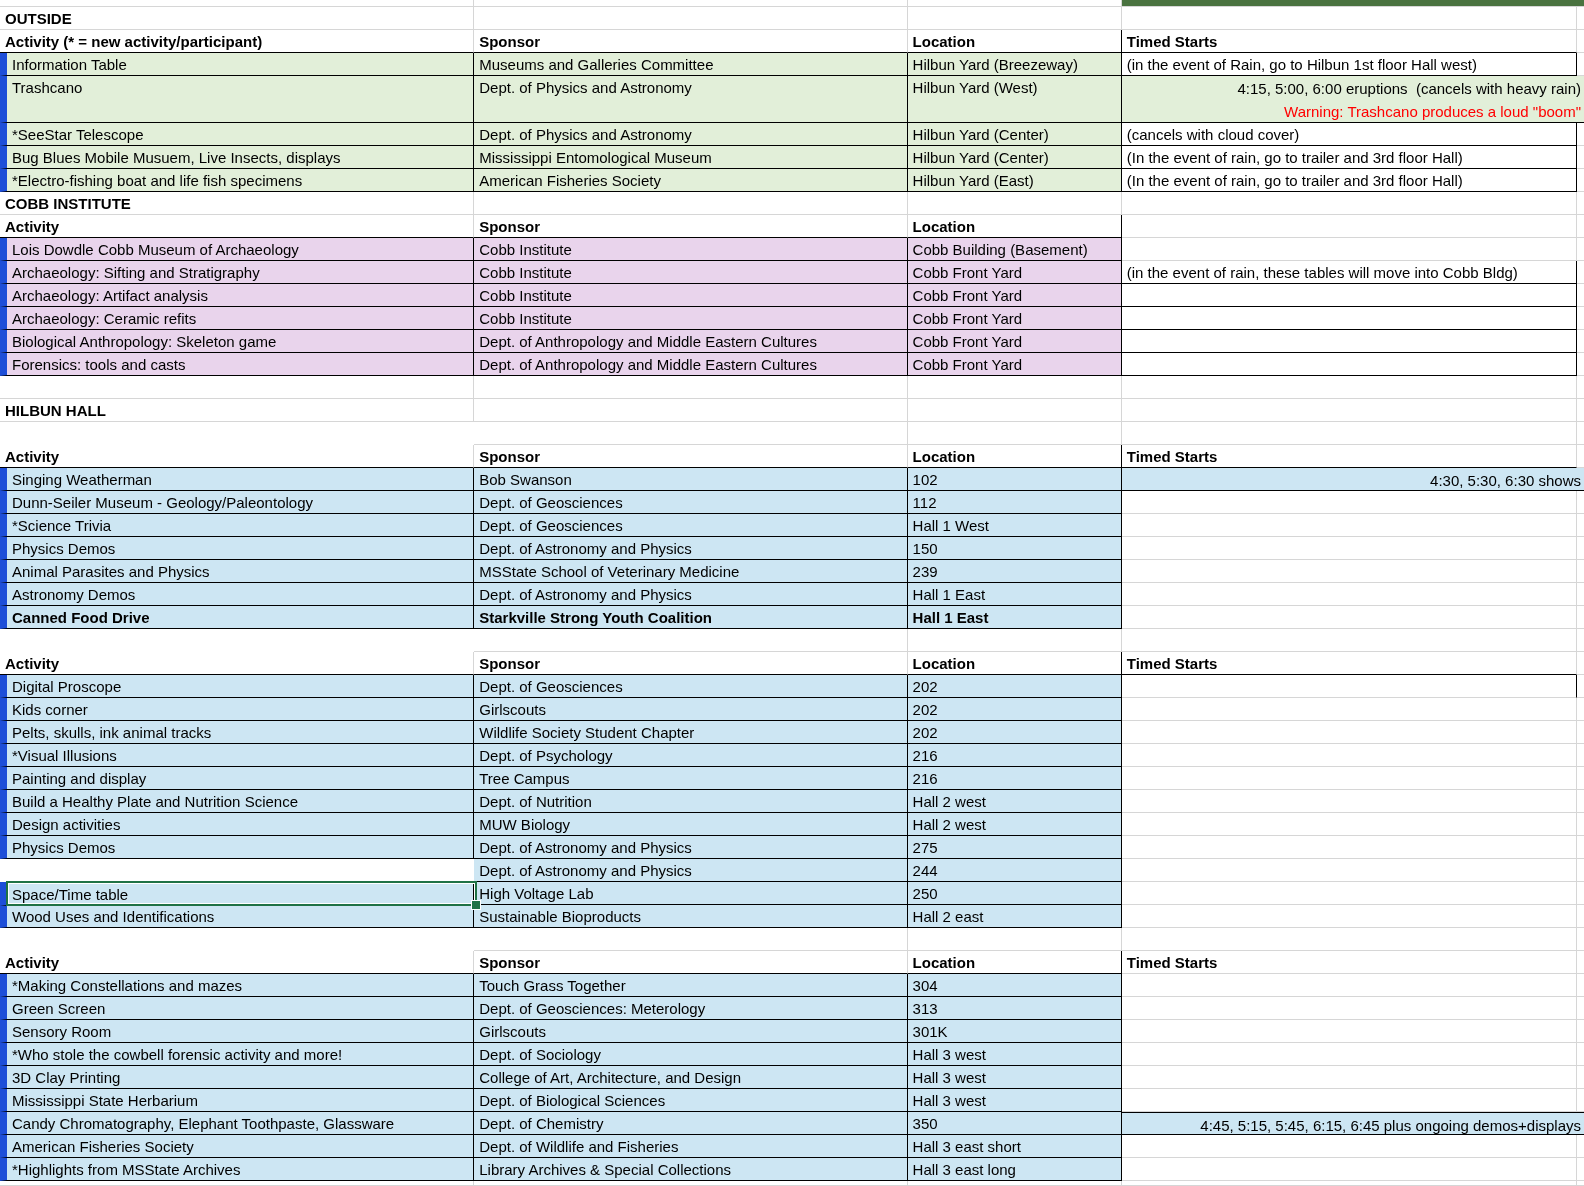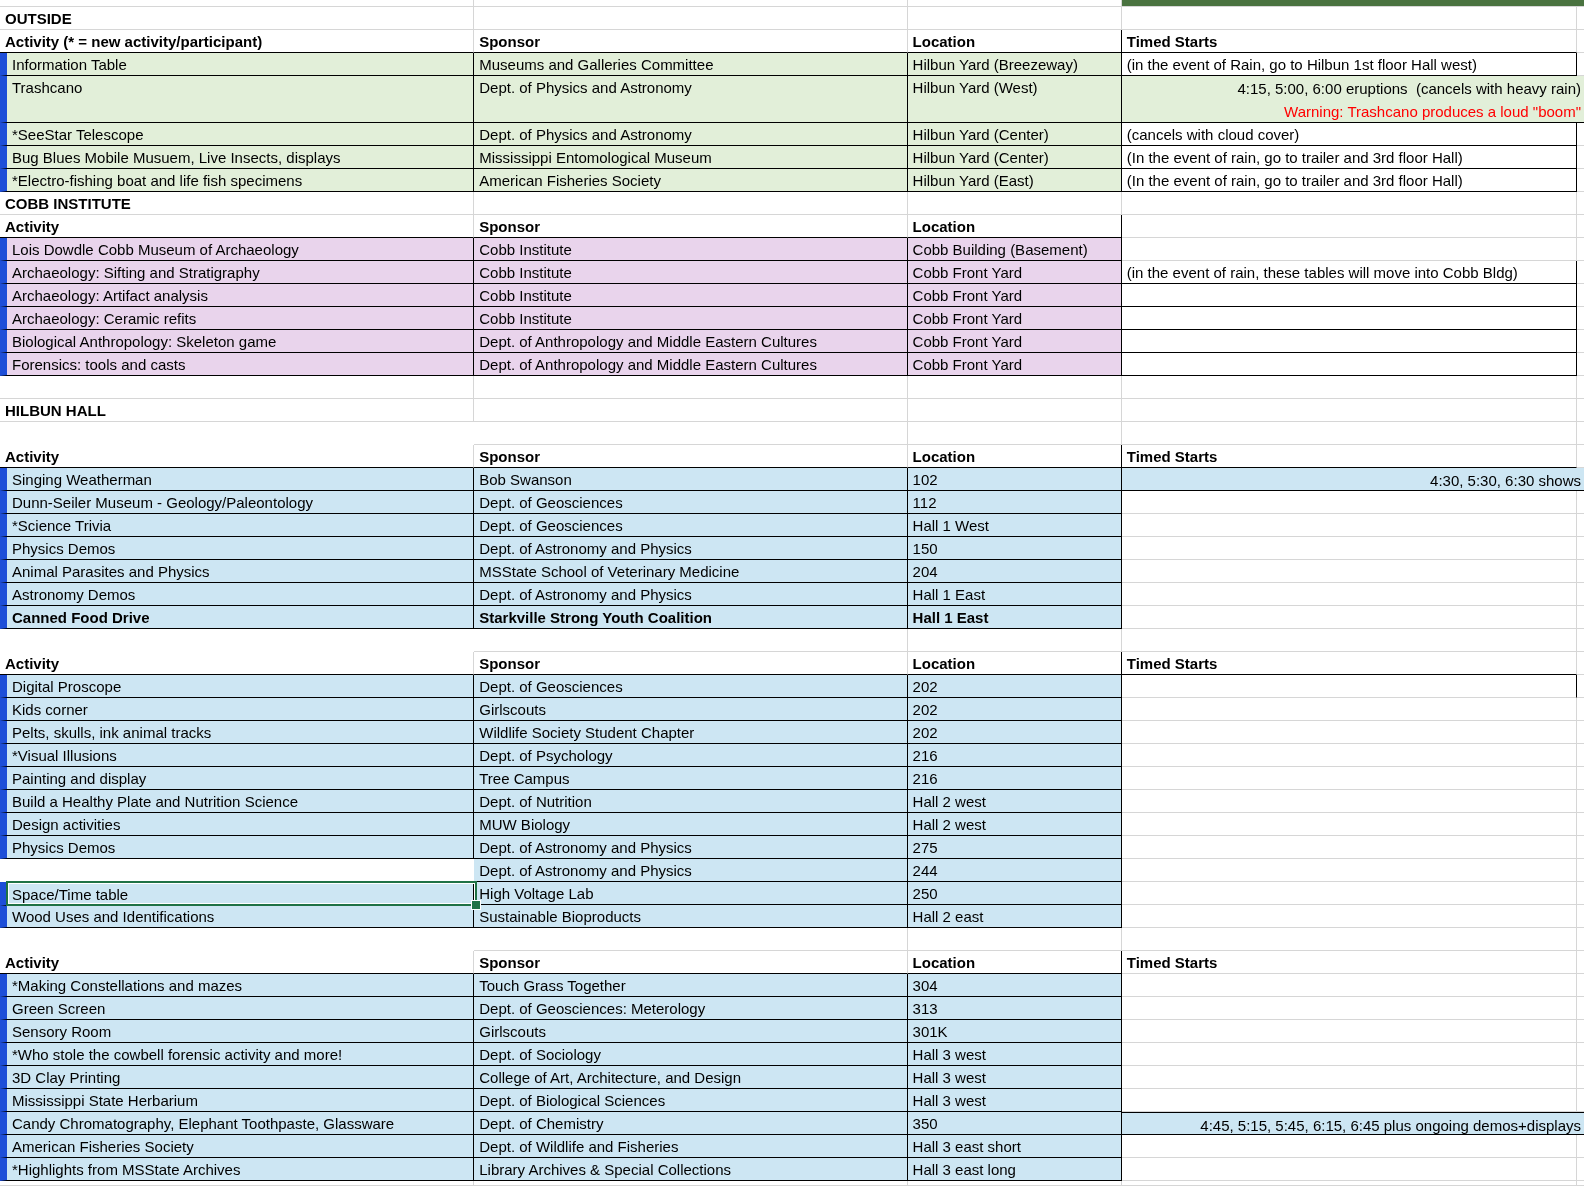--- a/index.html
+++ b/index.html
@@ -203,21 +203,21 @@
     <div class="row data">
       <div class="c ca kl kr kb fb">Physics Demos</div>
       <div class="c cb kr kb fb">Dept. of Astronomy and Physics</div>
       <div class="c cc kr kb fb">150</div>
       <div class="c cd gr gb"></div>
       <div class="c ce gb"></div>
     </div>
     <div class="row data">
       <div class="c ca kl kr kb fb">Animal Parasites and Physics</div>
       <div class="c cb kr kb fb">MSState School of Veterinary Medicine</div>
-      <div class="c cc kr kb fb">204</div>
+      <div class="c cc kr kb fb">239</div>
       <div class="c cd gr gb"></div>
       <div class="c ce gb"></div>
     </div>
     <div class="row data">
       <div class="c ca kl kr kb fb">Astronomy Demos</div>
       <div class="c cb kr kb fb">Dept. of Astronomy and Physics</div>
       <div class="c cc kr kb fb">Hall 1 East</div>
       <div class="c cd gr gb"></div>
       <div class="c ce gb"></div>
     </div>

